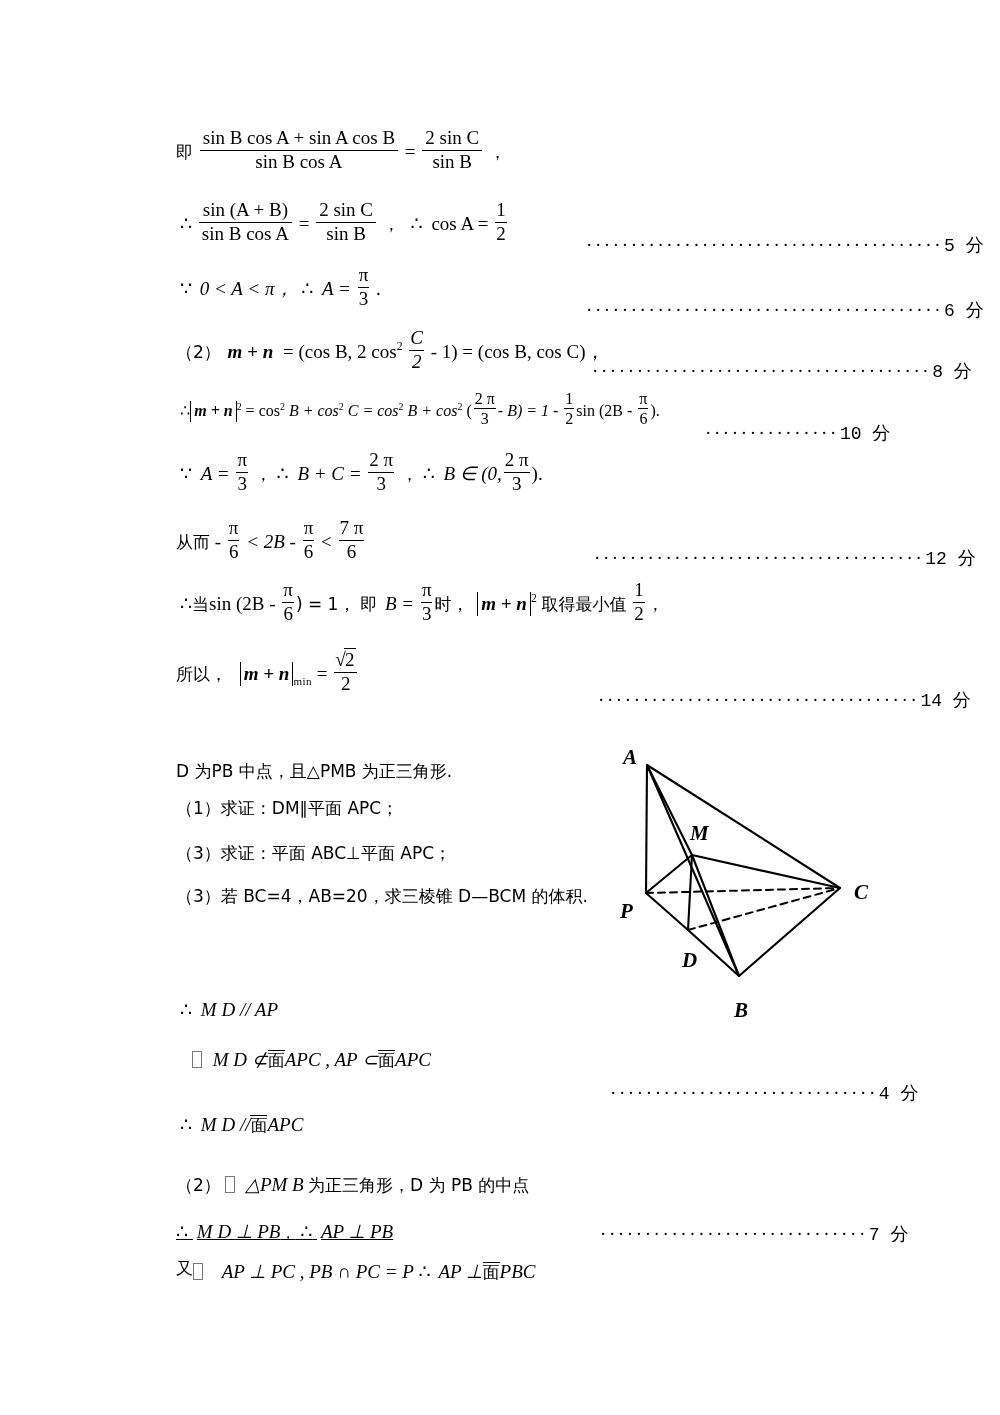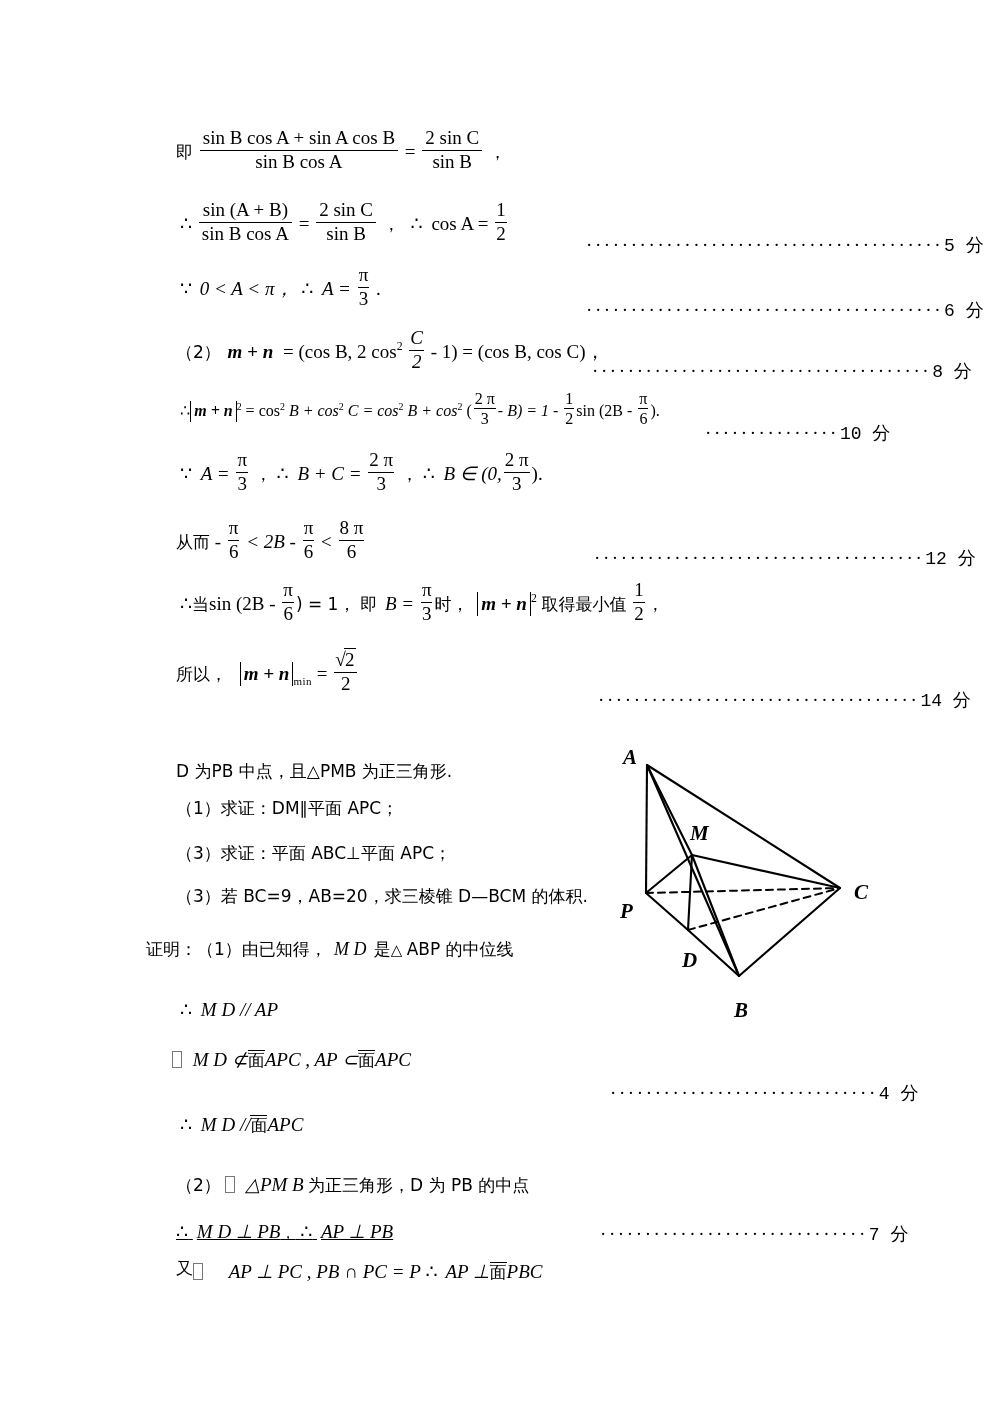--- a/index.html
+++ b/index.html
@@ -244,21 +244,21 @@
       <span class="num">π</span>
       <span class="den">6</span>
     </span>
     <span class="mathit">&lt; 2B -</span>
     <span class="frac mathrm tight">
       <span class="num">π</span>
       <span class="den">6</span>
     </span>
     <span class="mathrm">&lt;</span>
     <span class="frac mathrm tight">
-      <span class="num">8 π</span>
+      <span class="num">7 π</span>
       <span class="den">6</span>
     </span>
   </div>
 
   <div class="ln" style="left:180px; top:580px; font-size:19px;">
     <span class="mathrm">∴</span><span class="cn">当</span><span class="mathrm">sin (2B -</span>
     <span class="frac mathrm tight">
       <span class="num">π</span>
       <span class="den">6</span>
     </span><span class="cn">) = 1，</span>
@@ -284,35 +284,29 @@
       <span class="num">
         <span class="sqrt"><span class="rad">√</span><span class="rand">2</span></span>
       </span>
       <span class="den">2</span>
     </span>
   </div>
 
   <div class="ln cn" style="left:176px; top:763px; font-size:17px;">D 为PB 中点，且△PMB 为正三角形.</div>
   <div class="ln cn" style="left:176px; top:800px; font-size:17px;">（1）求证：DM∥平面 APC；</div>
   <div class="ln cn" style="left:176px; top:845px; font-size:17px;">（3）求证：平面 ABC⊥平面 APC；</div>
-  <div class="ln cn" style="left:176px; top:888px; font-size:17px;">（3）若 BC=9，AB=20，求三棱锥 D—BCM 的体积.</div>
-
-  <div class="ln" style="left:146px; top:940px; font-size:17px;">
-    <span class="cn">证明：（1）由已知得，</span>
-    <span class="mathit" style="font-size:18px;margin:0 3px">M D</span>
-    <span class="cn">是</span><span class="mathrm" style="font-size:15px">△</span>
-    <span class="cn">ABP 的中位线</span>
-  </div>
+  <div class="ln cn" style="left:176px; top:888px; font-size:17px;">（3）若 BC=4，AB=20，求三棱锥 D—BCM 的体积.</div>
+
 
   <div class="ln" style="left:180px; top:1000px; font-size:19px;">
     <span class="mathrm">∴</span>
     <span class="mathit" style="margin-left:4px">M D // AP</span>
   </div>
 
-  <div class="ln" style="left:172px; top:1050px; font-size:19px;">
+  <div class="ln" style="left:192px; top:1050px; font-size:19px;">
     <span class="mbox"></span>
     <span class="mathit" style="margin-left:6px">M D ⊄</span><span class="ovl cn" style="font-size:17px">面</span><span class="mathit">APC , AP ⊂</span><span class="ovl cn" style="font-size:17px">面</span><span class="mathit">APC</span>
   </div>
 
   <div class="ln" style="left:180px; top:1115px; font-size:19px;">
     <span class="mathrm">∴</span>
     <span class="mathit" style="margin-left:4px">M D //</span><span class="ovl cn" style="font-size:17px">面</span><span class="mathit">APC</span>
   </div>
 
   <div class="ln" style="left:176px; top:1175px; font-size:17px;">
@@ -324,21 +318,21 @@
 
   <div class="ln" style="left:176px; top:1222px; font-size:19px;text-decoration:underline;">
     <span class="mathrm">∴</span>
     <span class="mathit" style="margin-left:4px">M D ⊥ PB</span><span class="cn" style="font-size:15px">，</span>
     <span class="mathrm">∴</span>
     <span class="mathit" style="margin-left:4px">AP ⊥ PB</span>
   </div>
 
   <div class="ln" style="left:176px; top:1260px; font-size:19px;">
     <span class="cn" style="font-size:17px;vertical-align:4px">又</span><span class="mbox"></span>
-    <span class="mathit" style="margin-left:21px">AP ⊥ PC , PB ∩ PC = P</span>
+    <span class="mathit" style="margin-left:14px">AP ⊥ PC , PB ∩ PC = P</span>
     <span class="mathrm">∴</span>
     <span class="mathit" style="margin-left:3px">AP ⊥</span><span class="ovl cn" style="font-size:17px">面</span><span class="mathit">PBC</span>
   </div>
 
   <div class="score" style="left:586px; top:207px;">
     <span class="dots">········································</span>
     <span class="pts">5 分</span>
   </div>
   <div class="score" style="left:586px; top:272px;">
     <span class="dots">········································</span>

